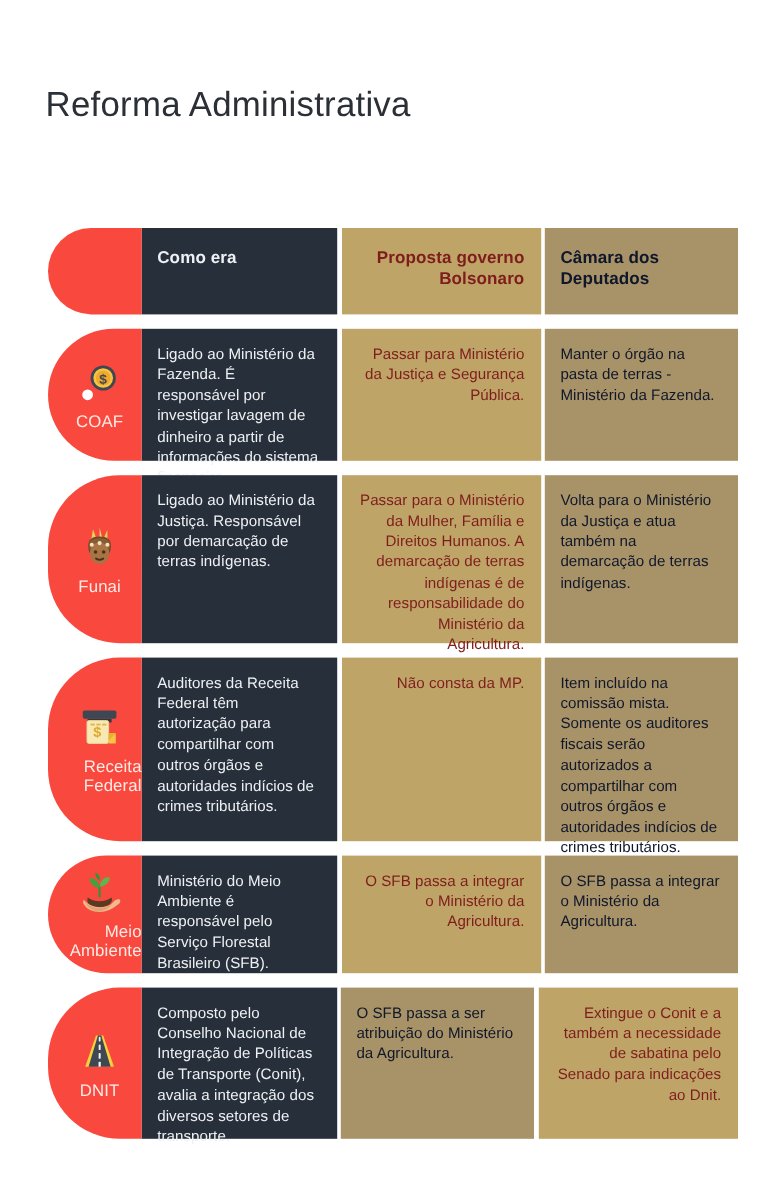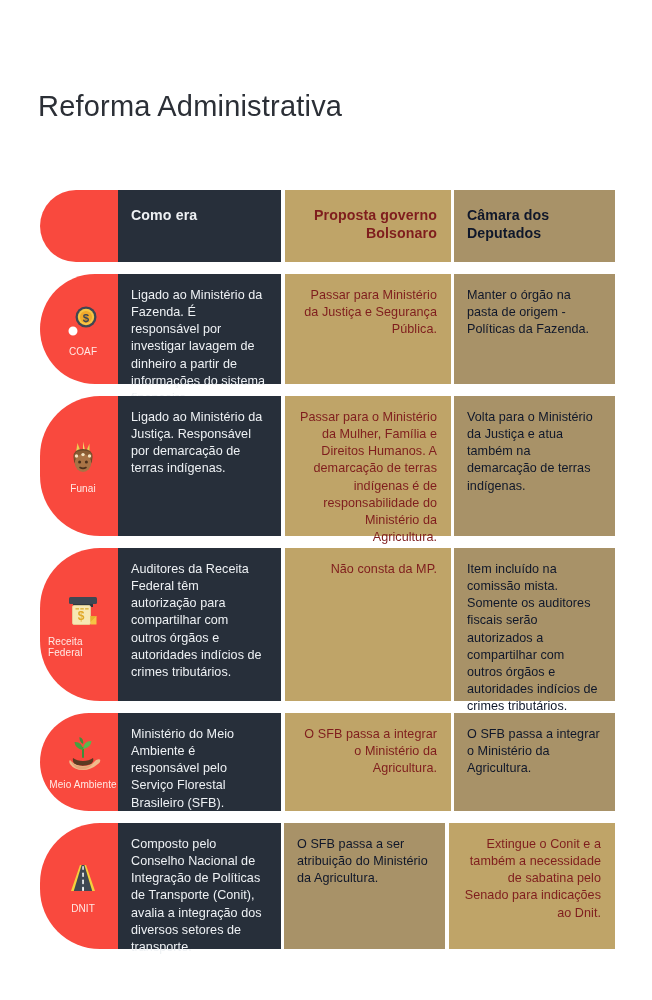--- a/index.html
+++ b/index.html
@@ -12,21 +12,21 @@
     height: 1000px;
     font-family: "Liberation Sans", sans-serif;
     -webkit-font-smoothing: antialiased;
     overflow: hidden;
     position: relative;
   }
 
   .page-title {
     position: absolute;
     left: 38px;
-    top: 90px;
+    top: 72px;
     font-size: 29px;
     font-weight: 300;
     letter-spacing: 0.2px;
     color: #2b2f36;
     white-space: nowrap;
   }
 
   .table {
     position: absolute;
     left: 40px;
@@ -54,24 +54,24 @@
     align-items: center;
     justify-content: center;
     padding-left: 8px;
     box-sizing: border-box;
   }
   .cell-label.header-cell {
     background: #f9493e;
   }
   .label-text {
     color: #ffe9e4;
-    font-size: 10px;
+    font-size: 14px;
     font-weight: 400;
     line-height: 1.12;
-    text-align: left;
+    text-align: right;
     margin-top: 5px;
     letter-spacing: 0.1px;
   }
   .icon-wrap {
     width: 40px;
     height: 40px;
     display: flex;
     align-items: center;
     justify-content: center;
   }
@@ -147,21 +147,21 @@
           <circle cx="22" cy="15" r="10.5" fill="#3f4752"></circle>
           <circle cx="22" cy="15" r="8.2" fill="#f6c445"></circle>
           <circle cx="22" cy="15" r="6.1" fill="#f0a92a"></circle>
           <text x="22" y="19.6" font-family="'Liberation Sans', sans-serif" font-size="11.5" font-weight="700" fill="#3f4752" text-anchor="middle">$</text>
         </svg>
       </span>
       <span class="label-text">COAF</span>
     </div>
     <div class="cell cell-a">Ligado ao Ministério da Fazenda. É responsável por investigar lavagem de dinheiro a partir de informações do sistema financeiro.</div>
     <div class="cell cell-b">Passar para Ministério da Justiça e Segurança Pública.</div>
-    <div class="cell cell-c">Manter o órgão na pasta de origem - Políticas da Fazenda.</div>
+    <div class="cell cell-c">Manter o órgão na pasta de terras - Ministério da Fazenda.</div>
   </div>
 
   <div class="row h-funai">
     <div class="cell-label">
       <span class="icon-wrap">
         <svg width="38" height="38" viewBox="0 0 38 38">
           <path d="M12 13 L13.5 4 L16 11 Z" fill="#e8cf52"></path>
           <path d="M19 11 L19 2.5 L21 11 Z" fill="#f2dd6a"></path>
           <path d="M25.5 13 L25.5 4.5 L22.5 11.5 Z" fill="#e8cf52"></path>
           <path d="M9.5 18 q0-8 9.5-8 t9.5 8 q0 10-9.5 13 q-9.5-3-9.5-13 Z" fill="#6e4a2a"></path>

